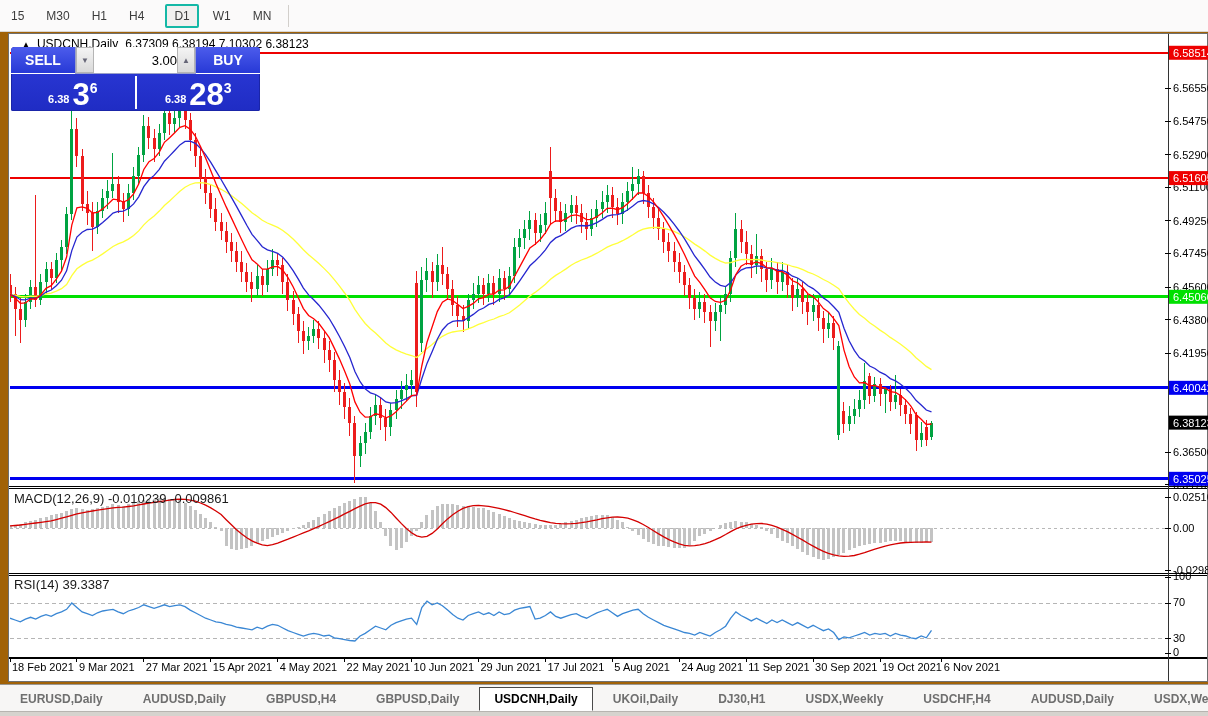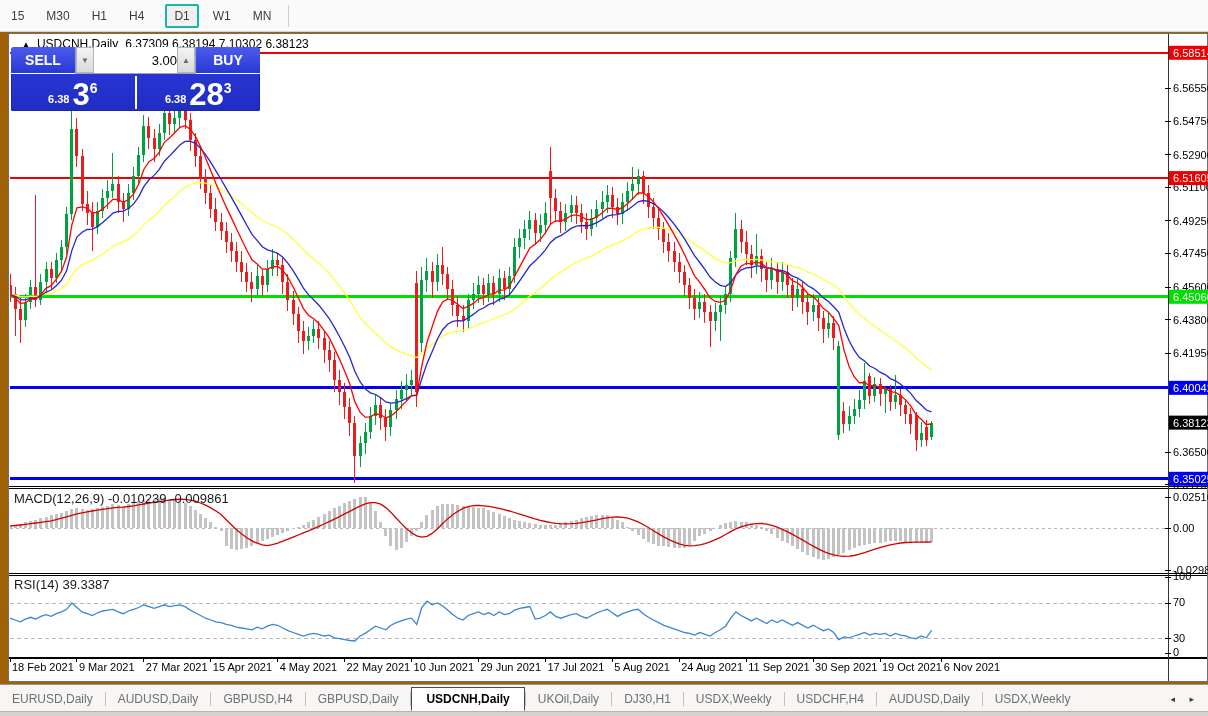--- a/index.html
+++ b/index.html
@@ -25,21 +25,21 @@
   #tp-prices{display:flex;height:37px;}
   .tp-quote{flex:1;display:flex;align-items:flex-end;justify-content:center;color:#fff;padding-bottom:3px;cursor:pointer;}
   .tp-quote .small{font-size:11px;font-weight:bold;margin-right:3px;margin-bottom:3px;}
   .tp-quote .big{font-size:31px;font-weight:bold;line-height:26px;}
   .tp-quote .sup{font-size:14px;font-weight:bold;margin-bottom:12px;}
   #tp-div{width:2px;background:#fff;margin:2px 0;}
   
   .ind-label{position:absolute;font-size:13px;color:#1a1a1a;white-space:nowrap;text-align:center;}
   
   #tabbar{position:absolute;left:0;top:684px;width:1208px;height:27px;background:#f7f6f5;border-top:1px solid #9a9792;display:flex;align-items:center;}
-  .tab{font-size:12px;color:#6f6f6f;padding:4px 12px;white-space:nowrap;cursor:pointer;}
+  .tab{font-size:12px;color:#6f6f6f;padding:4px 20px;white-space:nowrap;cursor:pointer;font-weight:bold;}
   .tab.active{background:#fff;border:1px solid #4a4a4a;border-bottom:1px solid #fff;color:#000;font-weight:bold;padding:4px 14px;}
   .tab-sep{width:1px;height:14px;background:#c4c1bd;}
   #tab-arrows{margin-left:auto;margin-right:8px;font-size:9px;color:#3a3a3a;letter-spacing:6px;cursor:pointer;}
   #statusstrip{position:absolute;left:0;top:711px;width:1208px;height:5px;background:#d6d3ce;border-top:1px solid #b7b4b0;}
 </style>
 </head>
 <body>
 
 <div id="stage">
 

